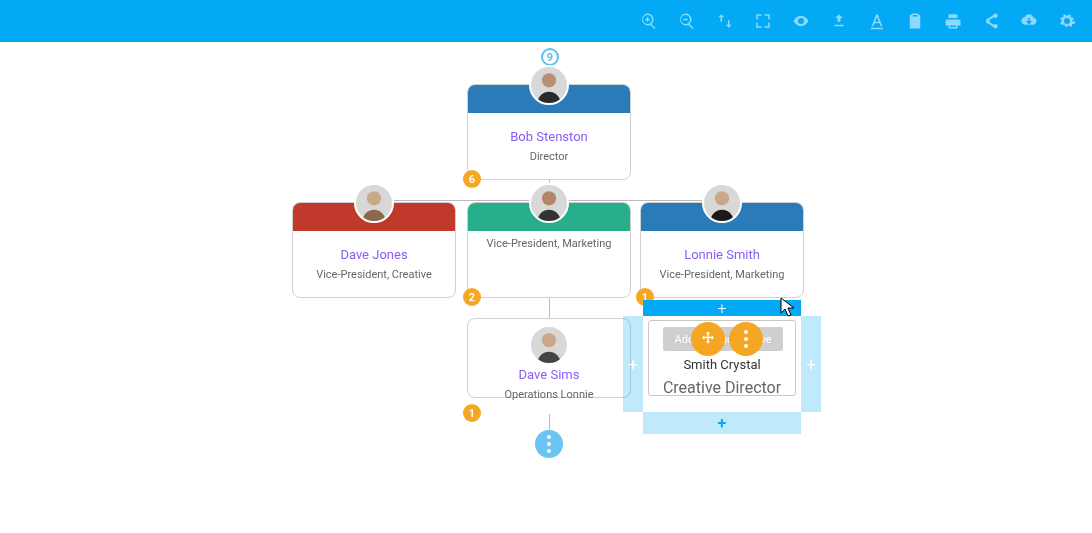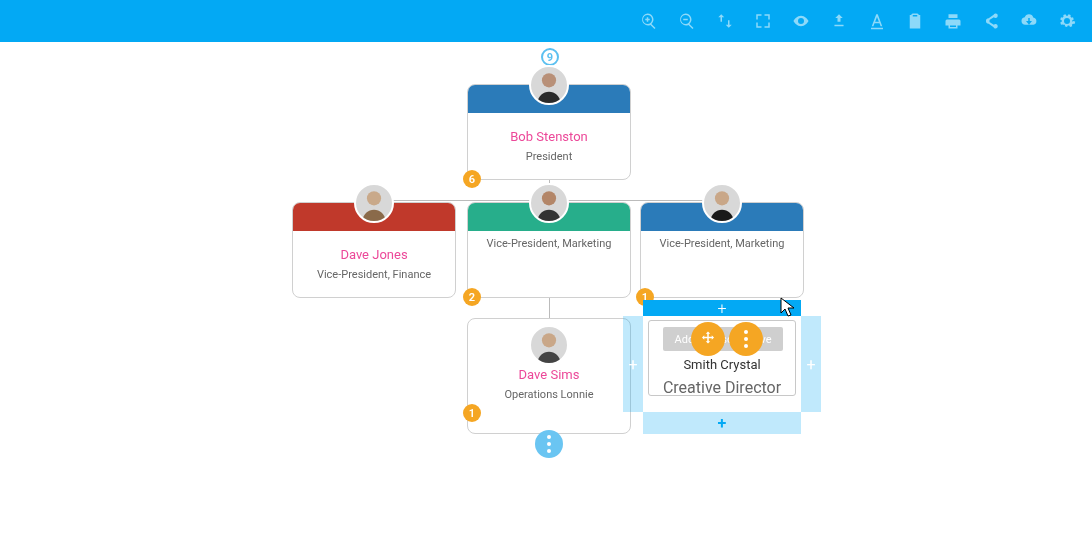--- a/index.html
+++ b/index.html
@@ -75,21 +75,21 @@
     transform: translateX(-50%);
     overflow: hidden;
     display: flex;
     align-items: flex-end;
     justify-content: center;
   }
   .node .avatar svg { width: 34px; height: 34px; }
   .node .name {
     text-align: center;
     font-size: 13px;
-    color: #ec4899;
+    color: #8b5cf6;
     margin-top: 16px;
   }
   .node .title {
     text-align: center;
     font-size: 11px;
     color: #666;
     margin-top: 6px;
   }
   .badge-count {
     position: absolute;
@@ -266,34 +266,34 @@
 
   <div class="node" style="left:467px; top:42px;">
     <div class="stripe" style="background:#2b7bb9"></div>
     <div class="avatar">
         <svg viewBox="0 0 24 24">
           <circle cx="12" cy="8" r="5" fill="#b89078"></circle>
           <path d="M4 24c0-5 4-8 8-8s8 3 8 8" fill="#2a2a2a"></path>
         </svg>
       </div>
     <div class="name">Bob Stenston</div>
-    <div class="title">President</div>
+    <div class="title">Director</div>
   </div>
   <div class="badge-count" style="left:463px; top:128px;">6</div>
 
   <div class="node" style="left:292px; top:160px;">
     <div class="stripe" style="background:#c0392b"></div>
     <div class="avatar">
         <svg viewBox="0 0 24 24">
           <circle cx="12" cy="8" r="5" fill="#c9a98a"></circle>
           <path d="M4 24c0-5 4-8 8-8s8 3 8 8" fill="#8a6a4a"></path>
         </svg>
       </div>
     <div class="name">Dave Jones</div>
-    <div class="title">Vice-President, Finance</div>
+    <div class="title">Vice-President, Creative</div>
   </div>
 
   <div class="node" style="left:467px; top:160px;">
     <div class="stripe" style="background:#27ae8b"></div>
     <div class="avatar">
         <svg viewBox="0 0 24 24">
           <circle cx="12" cy="8" r="5" fill="#b38668"></circle>
           <path d="M4 24c0-5 4-8 8-8s8 3 8 8" fill="#333"></path>
         </svg>
       </div>
@@ -302,25 +302,26 @@
   <div class="badge-count" style="left:463px; top:246px;">2</div>
 
   <div class="node" style="left:640px; top:160px;">
     <div class="stripe" style="background:#2b7bb9"></div>
     <div class="avatar">
         <svg viewBox="0 0 24 24">
           <circle cx="12" cy="8" r="5" fill="#c9a788"></circle>
           <path d="M4 24c0-5 4-8 8-8s8 3 8 8" fill="#1a1a1a"></path>
         </svg>
       </div>
+    <div class="name">Lonnie Smith</div>
     <div class="title">Vice-President, Marketing</div>
   </div>
   <div class="badge-count" style="left:636px; top:246px;">1</div>
 
-  <div class="node" style="left:467px; top:276px; height:116px;">
+  <div class="node" style="left:467px; top:276px; height:80px;">
     <div class="avatar" style="top:6px">
         <svg viewBox="0 0 24 24">
           <circle cx="12" cy="8" r="5" fill="#c9a788"></circle>
           <path d="M4 24c0-5 4-8 8-8s8 3 8 8" fill="#444"></path>
         </svg>
       </div>
     <div class="name" style="margin-top:48px">Dave Sims</div>
     <div class="title">Operations Lonnie</div>
   </div>
   <div class="badge-count" style="left:463px; top:362px;">1</div>

